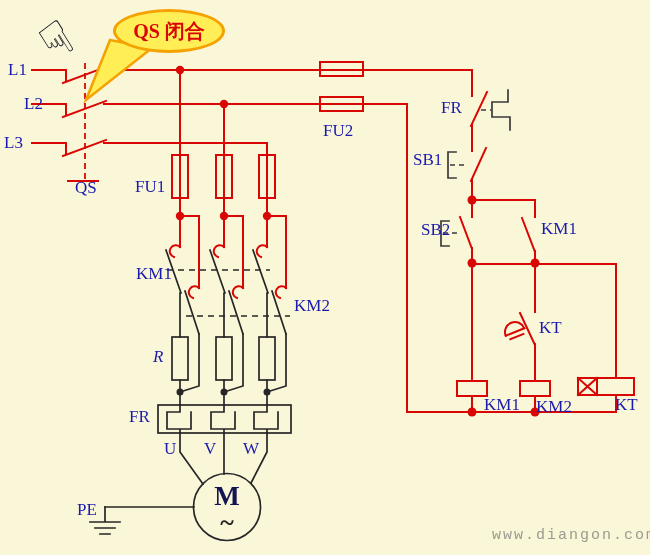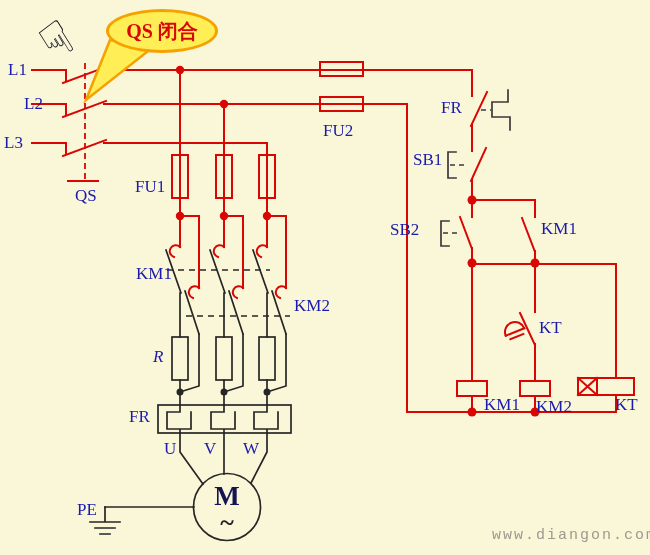--- a/index.html
+++ b/index.html
@@ -19,21 +19,21 @@
   .gd{stroke:#3a3a3a;stroke-width:1.5;fill:none;stroke-dasharray:5 4;}
   .rdot{fill:var(--wire-red);stroke:none;}
   .bdot{fill:var(--wire-dark);stroke:none;}
   .lbl{position:absolute;font-weight:normal;font-size:17px;color:var(--label-blue);
        white-space:nowrap;line-height:1;}
   .italic{font-style:italic;}
   .motor-letter{position:absolute;left:213px;top:481px;width:28px;text-align:center;
        font-size:27px;font-weight:bold;color:#141452;}
   .motor-wave{position:absolute;left:216px;top:508px;width:22px;text-align:center;
        font-size:26px;font-weight:bold;color:#222;}
-  .bubble{position:absolute;left:106px;top:9px;width:112px;height:44px;
+  .bubble{position:absolute;left:113px;top:9px;width:112px;height:44px;
        background:var(--bubble-fill);border:3px solid var(--bubble-border);
        border-radius:50%;display:flex;align-items:center;justify-content:center;
        box-sizing:border-box;z-index:4;text-align:center;}
   .bubble span{font-size:20px;font-weight:bold;color:var(--callout-text);}
   .tail{z-index:3;}
   .hand{position:absolute;left:42px;top:12px;font-size:48px;color:#111;
        font-family:"DejaVu Sans",sans-serif;transform:rotate(-32deg);z-index:5;
        text-shadow:0 0 1px #fff;}
   .watermark{position:absolute;left:492px;top:527px;
        font-family:"Liberation Mono","DejaVu Sans Mono",monospace;
@@ -199,37 +199,37 @@
 
   <div class="bubble">
     <span>QS 闭合</span>
   </div>
 
   <div class="hand">☟</div>
 
   <div class="lbl" style="left:8px;top:61px">L1</div>
   <div class="lbl" style="left:24px;top:95px">L2</div>
   <div class="lbl" style="left:4px;top:134px">L3</div>
-  <div class="lbl" style="left:75px;top:187px">QS</div>
+  <div class="lbl" style="left:75px;top:179px">QS</div>
   <div class="lbl" style="left:135px;top:178px">FU1</div>
   <div class="lbl" style="left:323px;top:122px">FU2</div>
   <div class="lbl" style="left:136px;top:265px">KM1</div>
   <div class="lbl" style="left:294px;top:297px">KM2</div>
   <div class="lbl italic" style="left:153px;top:348px">R</div>
   <div class="lbl" style="left:129px;top:408px">FR</div>
   <div class="lbl" style="left:164px;top:440px">U</div>
   <div class="lbl" style="left:204px;top:440px">V</div>
   <div class="lbl" style="left:243px;top:440px">W</div>
   <div class="lbl" style="left:77px;top:501px">PE</div>
   <div class="motor-letter">M</div>
   <div class="motor-wave">~</div>
 
   <div class="lbl" style="left:441px;top:99px">FR</div>
   <div class="lbl" style="left:413px;top:151px">SB1</div>
-  <div class="lbl" style="left:390px;top:221px">SB2</div>
+  <div class="lbl" style="left:421px;top:221px">SB2</div>
   <div class="lbl" style="left:541px;top:220px">KM1</div>
   <div class="lbl" style="left:539px;top:319px">KT</div>
   <div class="lbl" style="left:484px;top:396px">KM1</div>
   <div class="lbl" style="left:536px;top:398px">KM2</div>
   <div class="lbl" style="left:615px;top:396px">KT</div>
 
   <div class="watermark">www.diangon.com</div>
 </div>
 
 </body></html>

